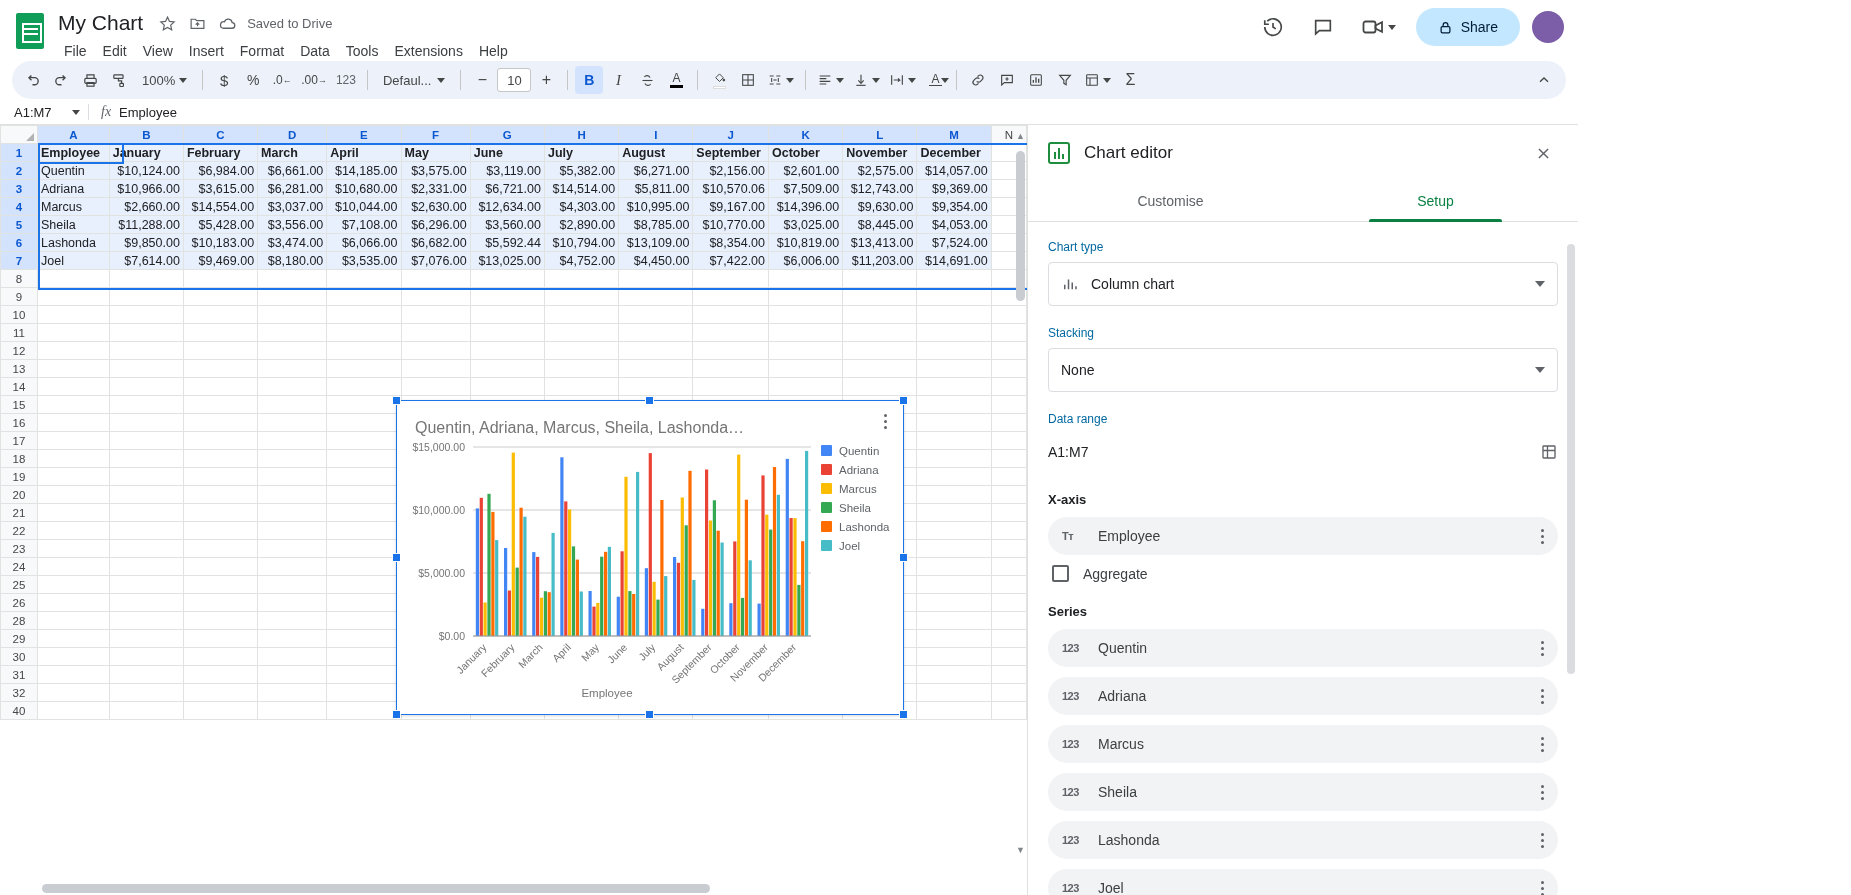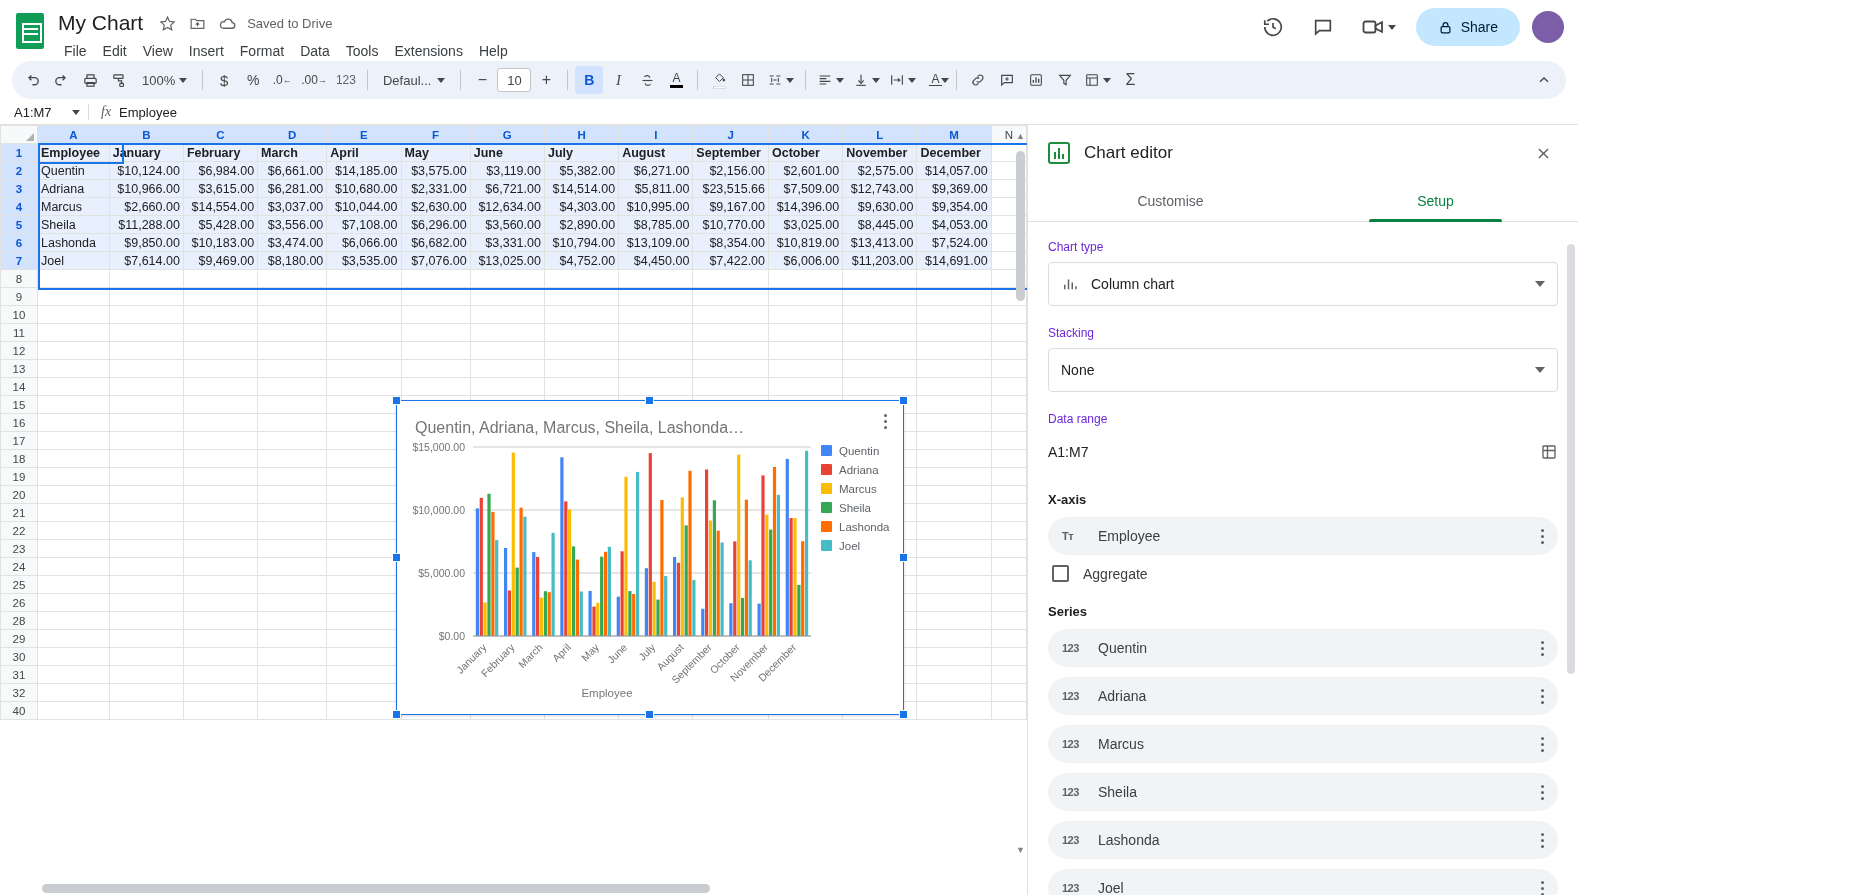--- a/index.html
+++ b/index.html
@@ -105,21 +105,21 @@
   .editor-head { height:56px; display:flex; align-items:center; padding:0 20px; gap:14px; }
   .ed-logo { width:22px; height:22px; border:2px solid #1e8e3e; border-radius:3px; position:relative; display:flex; align-items:flex-end; justify-content:center; gap:1.5px; padding-bottom:3px; }
   .ed-logo span { width:2.5px; background:#1e8e3e; display:block; }
   .editor-title { font-size:17px; color:#202124; flex:1; }
   .ed-close { width:30px;height:30px; display:flex;align-items:center;justify-content:center; color:#5f6368; cursor:pointer; border-radius:50%; }
   .ed-tabs { display:flex; border-bottom:1px solid #e0e0e0; padding:0 10px; }
   .ed-tab { flex:1; text-align:center; font-size:14px; color:#5f6368; padding:12px 0 12px 0; cursor:pointer; position:relative; }
   .ed-tab.active { color:#0b8043; font-weight:500; }
   .ed-tab.active::after { content:""; position:absolute; left:25%; right:25%; bottom:-1px; height:3px; background:#0b8043; border-radius:2px 2px 0 0; }
   .ed-body { flex:1; overflow:hidden; padding:18px 20px 0 20px; position:relative; }
-  .ed-label { font-size:12px; color:#6d28d9; margin-bottom:8px; }
+  .ed-label { font-size:12px; color:#0369a1; margin-bottom:8px; }
   .ed-section-label { font-size:13px; color:#202124; font-weight:700; margin:4px 0 10px 0; }
   .ed-select { height:44px; border:1px solid #dadce0; border-radius:4px; display:flex; align-items:center; padding:0 12px; gap:12px; font-size:14px; color:#202124; margin-bottom:20px; cursor:pointer; }
   .ed-select .sp { flex:1; }
   .ed-arrow { width:0;height:0;border-left:5px solid transparent;border-right:5px solid transparent;border-top:6px solid #5f6368; }
   .ed-range { display:flex; align-items:center; height:36px; font-size:14px; color:#202124; margin-bottom:22px; }
   .ed-range .sp { flex:1; }
   .chip { height:38px; background:#f1f3f4; border-radius:20px; display:flex; align-items:center; padding:0 14px; gap:14px; margin-bottom:10px; font-size:14px; color:#3c4043; cursor:pointer; }
   .chip .sp { flex:1; }
   .chip-ico { font-size:11px; color:#5f6368; font-weight:700; letter-spacing:-.5px; min-width:22px; }
   .kebab-v { display:flex; flex-direction:column; gap:3px; align-items:center; }
@@ -454,21 +454,21 @@
               <th class="rowh sel">3</th>
               <td class="selcell">Adriana</td>
               <td class="selcell num">$10,966.00</td>
               <td class="selcell num">$3,615.00</td>
               <td class="selcell num">$6,281.00</td>
               <td class="selcell num">$10,680.00</td>
               <td class="selcell num">$2,331.00</td>
               <td class="selcell num">$6,721.00</td>
               <td class="selcell num">$14,514.00</td>
               <td class="selcell num">$5,811.00</td>
-              <td class="selcell num">$23,515.66</td>
+              <td class="selcell num">$10,570.06</td>
               <td class="selcell num">$7,509.00</td>
               <td class="selcell num">$12,743.00</td>
               <td class="selcell num">$9,369.00</td>
               <td class=""></td>
             </tr>
             <tr>
               <th class="rowh sel">4</th>
               <td class="selcell">Marcus</td>
               <td class="selcell num">$2,660.00</td>
               <td class="selcell num">$14,554.00</td>
@@ -502,21 +502,21 @@
               <td class=""></td>
             </tr>
             <tr>
               <th class="rowh sel">6</th>
               <td class="selcell">Lashonda</td>
               <td class="selcell num">$9,850.00</td>
               <td class="selcell num">$10,183.00</td>
               <td class="selcell num">$3,474.00</td>
               <td class="selcell num">$6,066.00</td>
               <td class="selcell num">$6,682.00</td>
-              <td class="selcell num">$3,331.00</td>
+              <td class="selcell num">$5,592.44</td>
               <td class="selcell num">$10,794.00</td>
               <td class="selcell num">$13,109.00</td>
               <td class="selcell num">$8,354.00</td>
               <td class="selcell num">$10,819.00</td>
               <td class="selcell num">$13,413.00</td>
               <td class="selcell num">$7,524.00</td>
               <td class=""></td>
             </tr>
             <tr>
               <th class="rowh sel">7</th>

